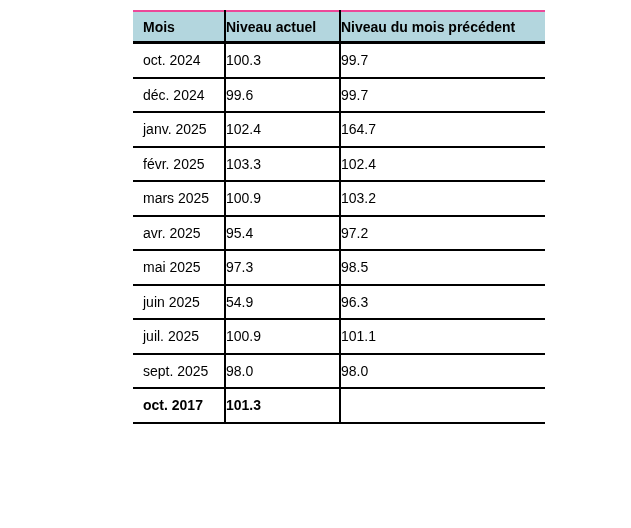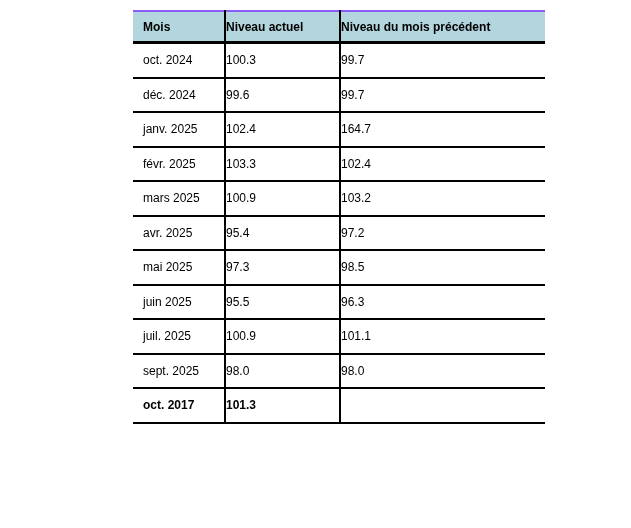--- a/index.html
+++ b/index.html
@@ -17,23 +17,23 @@
     overflow: hidden;
   }
   .table-wrap {
     position: absolute;
     left: 133px;
     top: 10px;
   }
   table.levels {
     border-collapse: collapse;
     table-layout: fixed;
-    border-top: 2px solid #8b5cf6;
+    border-top: 2px solid #ec4899;
     border-bottom: 2px solid #000000;
-    font-size: 12px;
+    font-size: 14px;
   }
   table.levels col.c-month   { width: 92px; }
   table.levels col.c-current { width: 115px; }
   table.levels col.c-prev    { width: 205px; }
 
   table.levels th, table.levels td {
     padding: 0;
     overflow: hidden;
     white-space: nowrap;
   }
@@ -122,21 +122,21 @@
           <td class="cell-num">95.4</td>
           <td class="cell-num">97.2</td>
         </tr>
         <tr>
           <td class="cell-month">mai 2025</td>
           <td class="cell-num">97.3</td>
           <td class="cell-num">98.5</td>
         </tr>
         <tr>
           <td class="cell-month">juin 2025</td>
-          <td class="cell-num">95.5</td>
+          <td class="cell-num">54.9</td>
           <td class="cell-num">96.3</td>
         </tr>
         <tr>
           <td class="cell-month">juil. 2025</td>
           <td class="cell-num">100.9</td>
           <td class="cell-num">101.1</td>
         </tr>
         <tr>
           <td class="cell-month">sept. 2025</td>
           <td class="cell-num">98.0</td>

